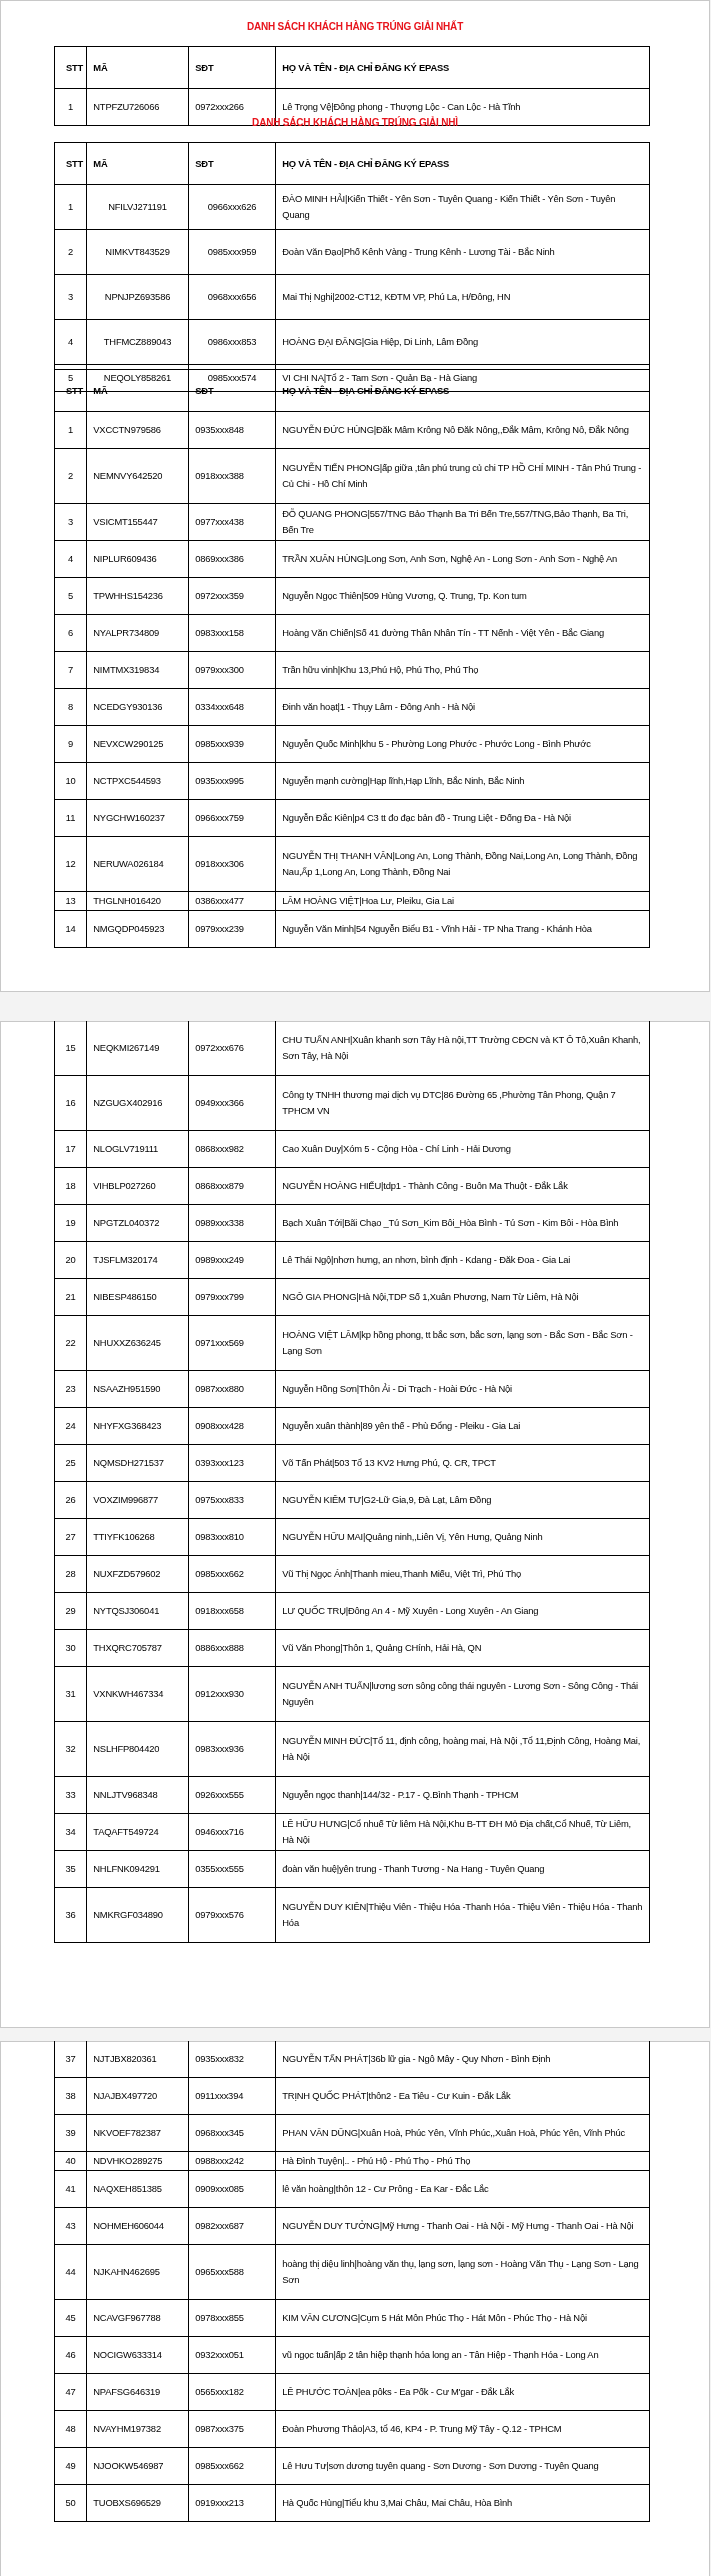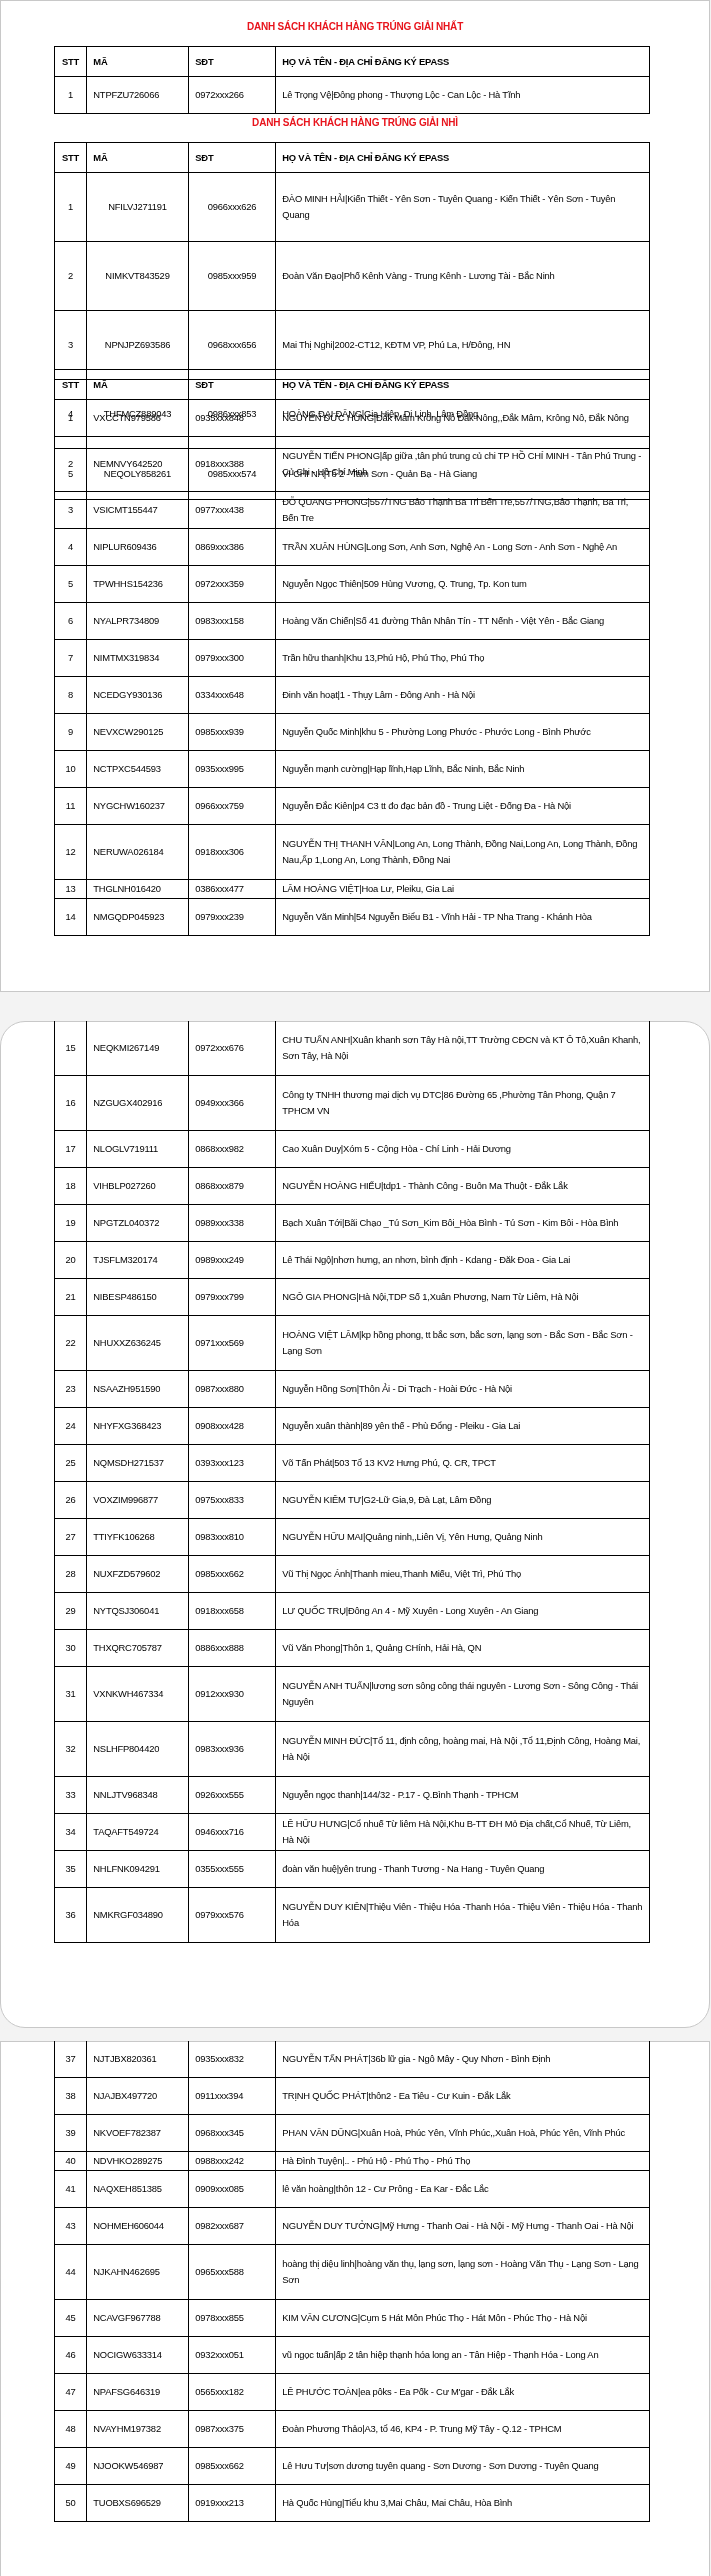--- a/index.html
+++ b/index.html
@@ -14,21 +14,21 @@
   }
   .page {
     position: absolute;
     left: 0;
     width: 710px;
     background: #fff;
     border: 0.9px solid #c8c8c8;
     box-sizing: border-box;
   }
   #page-1 { top: 0; height: 992px; }
-  #page-2 { top: 1021px; height: 1007px; border-top: 0.9px solid #c8c8c8; border-radius: 25px; }
+  #page-2 { top: 1021px; height: 1007px; border-top: 0.9px solid #c8c8c8; }
   #page-3 { top: 2041px; height: 539px; border-top: 0.9px solid #c8c8c8; }
 
   .section-title {
     position: absolute;
     left: 0; right: 0;
     text-align: center;
     color: #e8141c;
     font-weight: bold;
     font-size: 10px;
     letter-spacing: -0.2px;
@@ -43,28 +43,28 @@
     letter-spacing: -0.2px;
   }
   table.prize td, table.prize th {
     border: 0.9px solid #000;
     padding: 0 6.3px;
     vertical-align: middle;
     line-height: 16px;
     overflow: hidden;
   }
   table.prize th { height: 19px; font-weight: bold; text-align: left; font-size: 9.4px; }
-  table.prize th.c-stt { text-align: center; padding: 5px; }
+  table.prize th.c-stt { text-align: center; padding: 11px; }
   col.c1 { width: 32px; }
   col.c2 { width: 102px; }
   col.c3 { width: 87px; }
   col.c4 { width: 374px; }
   td.stt { text-align: center; padding: 0; }
   td.code, td.phone { padding-left: 6.3px; }
-  table.centered td.code, table.centered td.phone { text-align: center; padding: 16px; }
+  table.centered td.code, table.centered td.phone { text-align: center; padding: 4px; }
   tr.h21 td { height: 18px; }
   tr.h41 td { height: 36px; }
   tr.h61 td { height: 54px; }
   tr.top-open td { border-top: none; }
 
   #title-1 { top: 20px; }
   #table-1 { top: 45px; }
   #title-2 { top: 116px; }
   #table-2 { top: 141px; }
   #title-3 { top: 343px; }
@@ -202,21 +202,21 @@
         <tr class="h41">
           <td class="stt">6</td>
           <td class="code">NYALPR734809</td>
           <td class="phone">0983xxx158</td>
           <td class="addr">Hoàng Văn Chiến|Số 41 đường Thân Nhân Tín - TT Nếnh - Việt Yên - Bắc Giang</td>
         </tr>
         <tr class="h41">
           <td class="stt">7</td>
           <td class="code">NIMTMX319834</td>
           <td class="phone">0979xxx300</td>
-          <td class="addr">Trần hữu thanh|Khu 13,Phú Hộ, Phú Thọ, Phú Thọ</td>
+          <td class="addr">Trần hữu vinh|Khu 13,Phú Hộ, Phú Thọ, Phú Thọ</td>
         </tr>
         <tr class="h41">
           <td class="stt">8</td>
           <td class="code">NCEDGY930136</td>
           <td class="phone">0334xxx648</td>
           <td class="addr">Đinh văn hoạt|1 - Thụy Lâm - Đông Anh - Hà Nội</td>
         </tr>
         <tr class="h41">
           <td class="stt">9</td>
           <td class="code">NEVXCW290125</td>

